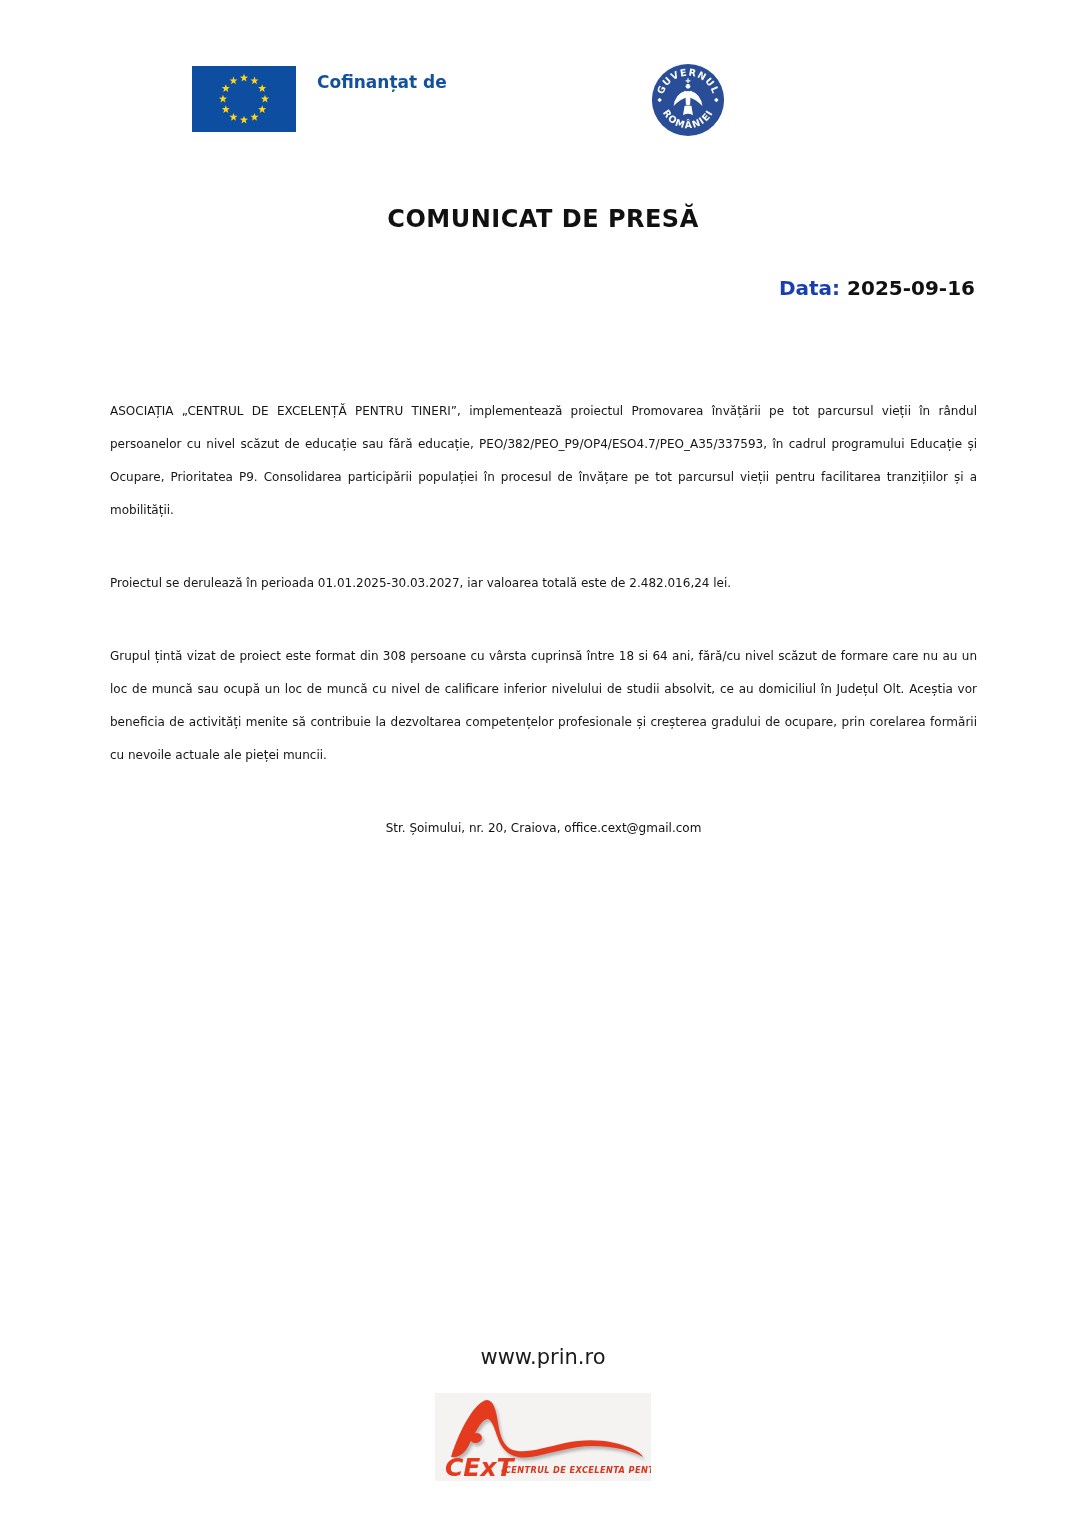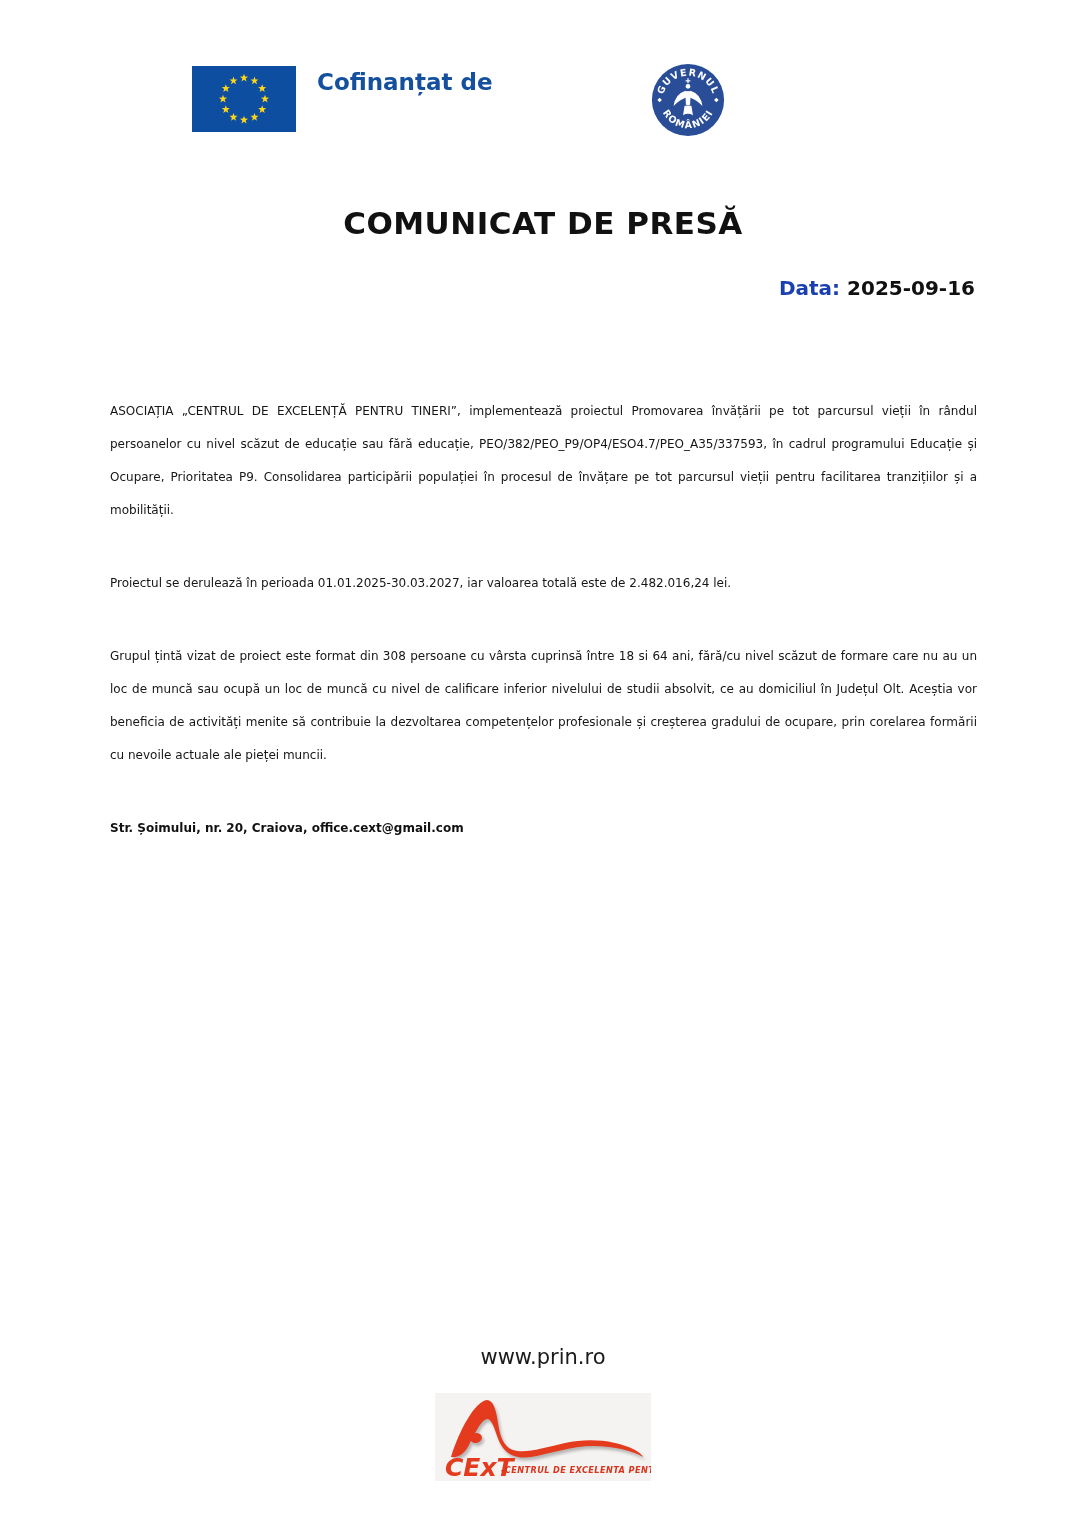--- a/index.html
+++ b/index.html
@@ -6,46 +6,46 @@
   .page {
     position:relative; width:1086px; height:1536px; margin:0 auto;
     background:#ffffff; overflow:hidden;
     font-family:"DejaVu Sans", sans-serif; color:#1b1b1b;
   }
 
   
   .eu-flag { position:absolute; left:192px; top:66px; }
   .eu-text {
     position:absolute; left:317px; top:68px;
-    font-size:23px; line-height:29px; font-weight:bold; color:#14509d;
+    font-size:17px; line-height:29px; font-weight:bold; color:#14509d;
   }
   .gov-seal { position:absolute; left:650px; top:62px; }
 
   
   .doc-title {
     position:absolute; left:0; top:205px; width:100%;
-    text-align:center; font-size:31px; font-weight:bold; color:#111111;
+    text-align:center; font-size:24px; font-weight:bold; color:#111111;
     letter-spacing:0.5px;
   }
   .date-line {
     position:absolute; right:111px; top:276px;
     font-size:20px; font-weight:bold; text-align:left; color:#111111;
   }
   .date-label { color:#1a3fae; }
 
   
   .body-block {
     position:absolute; left:110px; top:395px; width:867px;
     font-size:12px; line-height:33px; text-align:justify; color:#161616;
   }
   .body-block p { margin:0 0 40px 0; }
   .nowrap { white-space:nowrap; }
 
   .address-line {
-    text-align:left; font-weight:bold; color:#111111;
+    text-align:center; font-weight:normal; color:#111111;
   }
 
   
   .website {
     position:absolute; left:0; top:1345px; width:100%;
     text-align:center; font-size:21px; color:#1b1b1b;
   }
   .cext-logo {
     position:absolute; left:50%; top:1393px; transform:translateX(-50%);
   }

